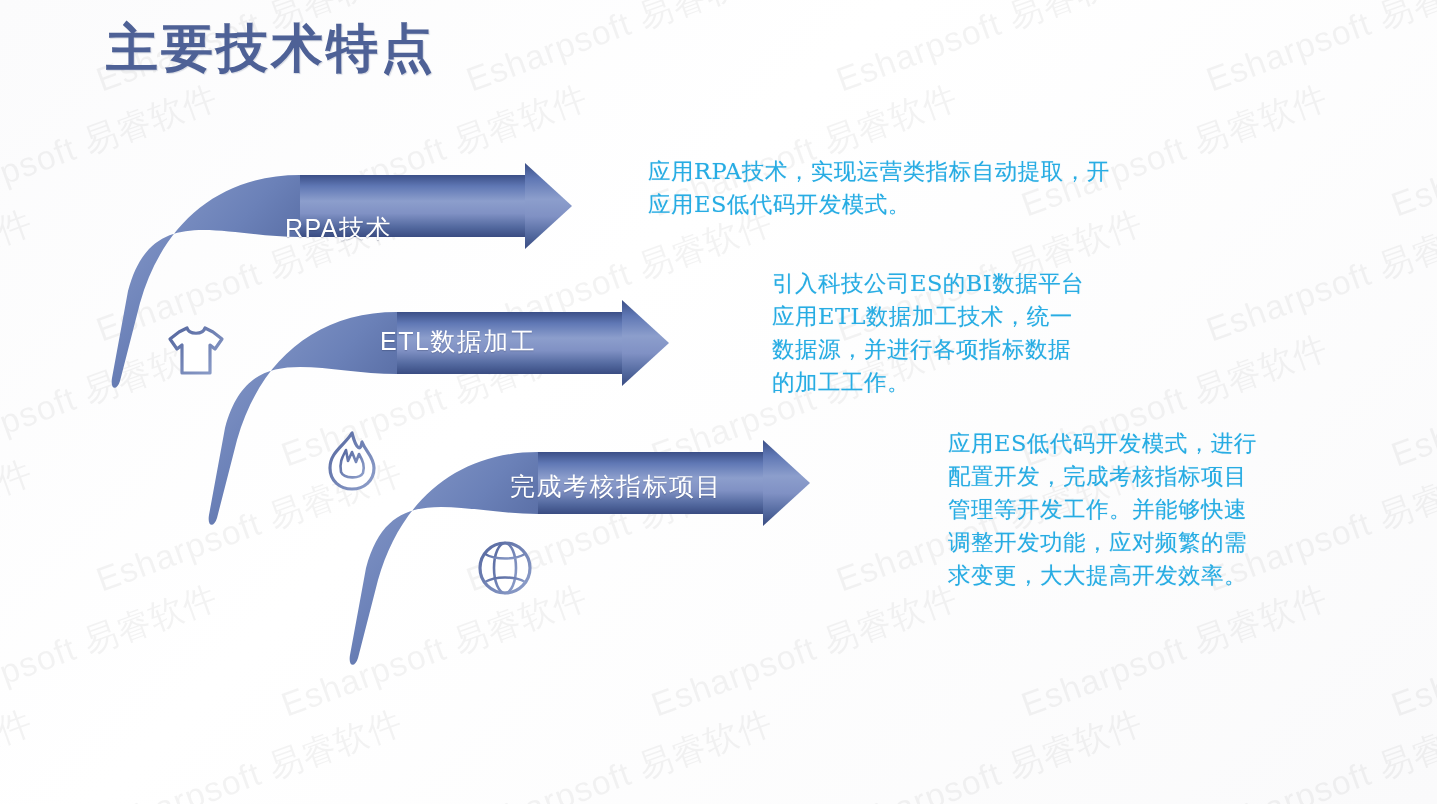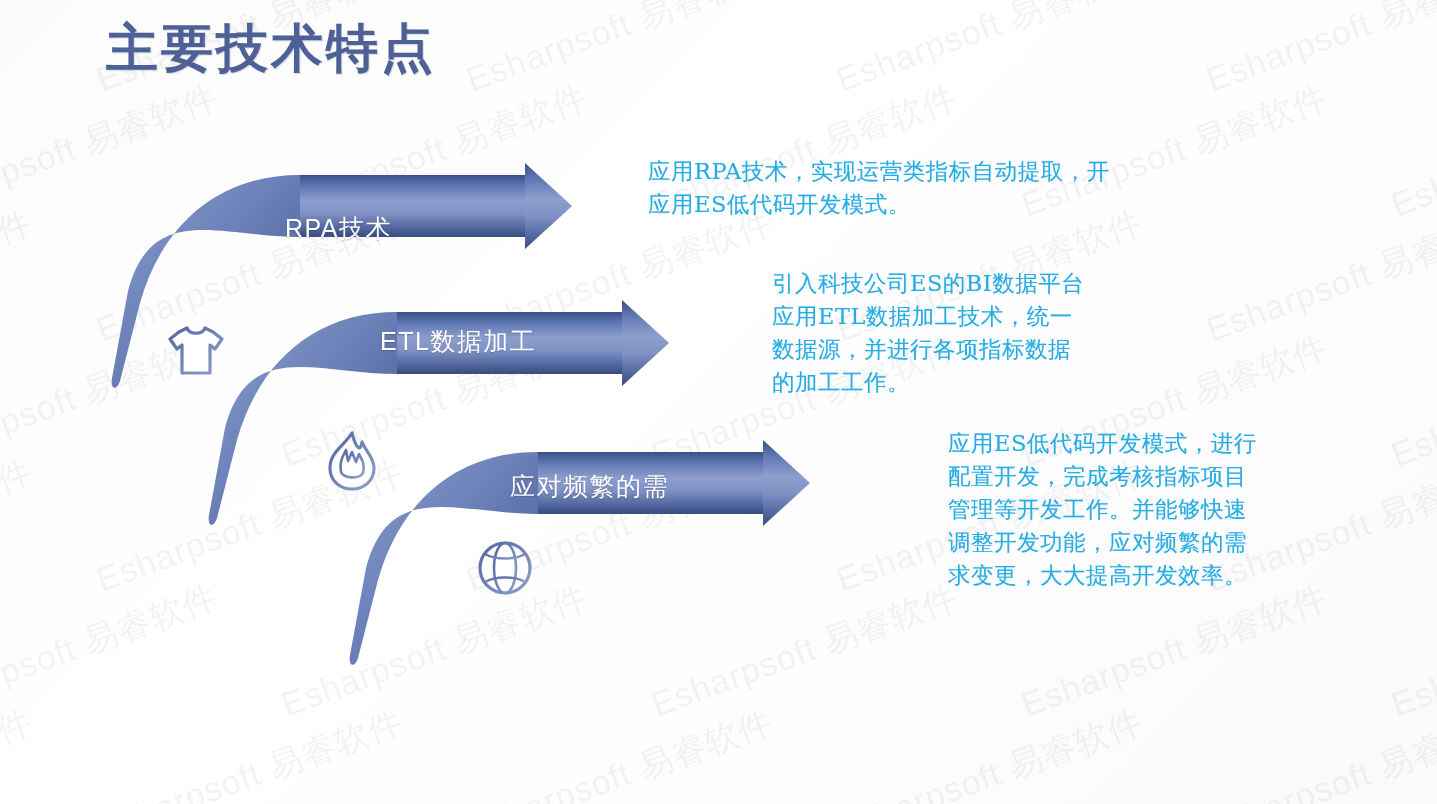--- a/index.html
+++ b/index.html
@@ -208,21 +208,21 @@
     <path d="M 200 0 L 425 0 L 425 62 L 200 62 Z" fill="url(#arrowGrad)"></path>
     <path d="M 425 -12 L 472 31 L 425 74 Z" fill="url(#arrowGrad)"></path>
     <path d="M 200 0
              C 118 0, 62 50, 40 128
              L 20 206
              C 17 216, 10 215, 12 203
              L 28 116
              C 52 26, 120 62, 200 62
              Z" fill="url(#tailGrad)"></path>
   </svg>
-  <div class="arrow-label" style="left:490px; top:470px;">应对频繁的需</div>
+  <div class="arrow-label" style="left:490px; top:470px;">完成考核指标项目</div>
 
   <div class="icon-box" style="left:166px; top:322px;">
     <svg width="60" height="58" viewBox="0 0 60 58">
       <path d="M 21 6 L 13 10 L 4 17 L 11 27 L 16 23 L 16 51 L 44 51 L 44 23 L 49 27 L 56 17 L 47 10 L 39 6
                C 37 13, 23 13, 21 6 Z" fill="#ffffff" stroke="url(#iconGrad)" stroke-width="3.2" stroke-linejoin="round" stroke-linecap="round"></path>
     </svg>
   </div>
 
   <div class="icon-box" style="left:324px; top:430px;">
     <svg width="56" height="62" viewBox="0 0 56 62">

